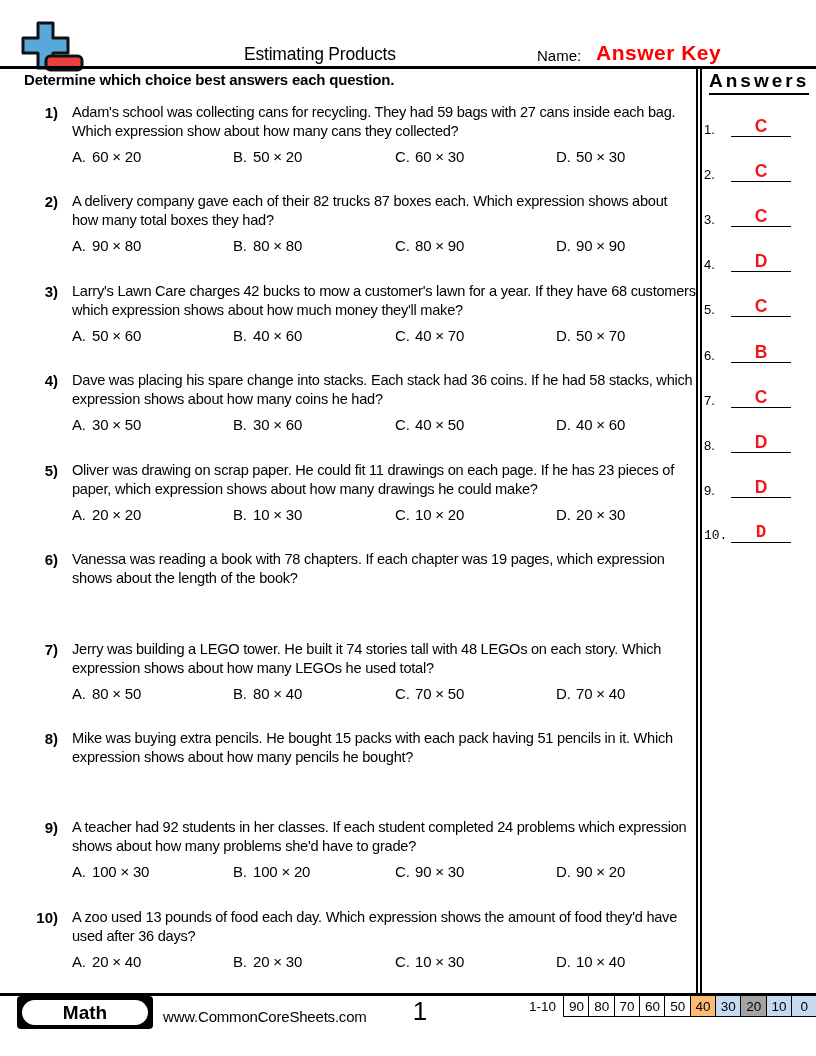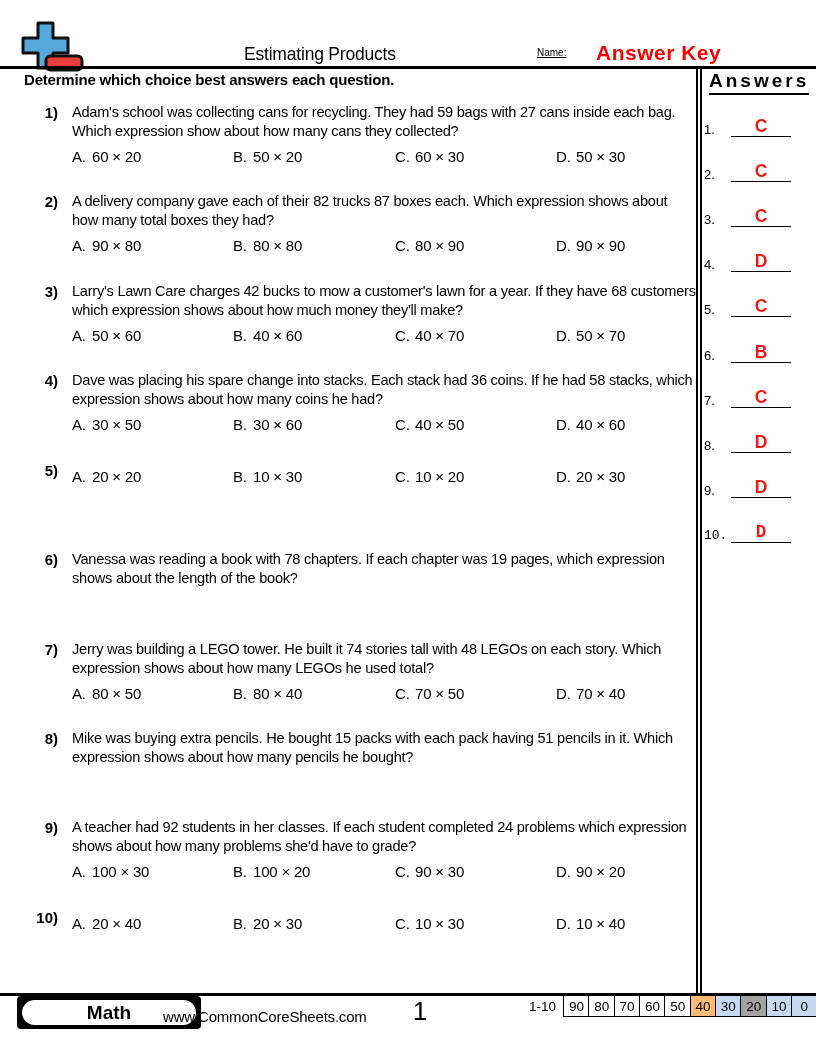--- a/index.html
+++ b/index.html
@@ -3,42 +3,42 @@
 <meta charset="utf-8">
 <style>
   html,body{margin:0;padding:0;background:#fff;}
   .page{
     position:relative;width:816px;height:1056px;background:#ffffff;
     font-family:"Liberation Sans", sans-serif;color:#000;overflow:hidden;border-radius:16px;
   }
   
   .logo{position:absolute;left:20px;top:20px;}
   .ws-title{position:absolute;left:244px;top:44px;font-size:17.5px;letter-spacing:-0.2px;}
-  .name-label{position:absolute;left:537px;top:47px;font-size:10px;text-decoration:underline;}
+  .name-label{position:absolute;left:537px;top:47px;font-size:15px;}
   .name-value{position:absolute;left:596px;top:41px;font-size:21px;font-weight:bold;color:#ff0000;letter-spacing:0.5px;}
   .header-rule{position:absolute;left:0;top:66px;width:816px;height:3px;background:#000;}
   .instruction{position:absolute;left:24px;top:71px;font-size:15px;font-weight:bold;letter-spacing:-0.2px;}
   
   .questions{position:absolute;left:0;top:0;width:700px;}
   .question{position:absolute;left:24px;width:672px;display:flex;align-items:flex-start;}
   .q-num{width:34px;flex:0 0 34px;text-align:right;font-weight:bold;font-size:15px;line-height:19px;padding-right:0;}
   .q-body{margin-left:14px;width:624px;}
   .q-text{font-size:14.6px;line-height:19px;letter-spacing:-0.25px;}
   .choices{margin-top:7px;display:grid;grid-template-columns:161px 162px 161px 1fr;font-size:15px;letter-spacing:-0.2px;}
   .c-label{display:inline-block;width:20px;}
   
   .col-divider{position:absolute;left:696px;top:68px;height:927px;width:2px;border-left:2px solid #000;border-right:2px solid #000;}
   .answers-title{position:absolute;left:709px;top:70px;font-size:19px;font-weight:bold;letter-spacing:3px;border-bottom:2px solid #000;padding-bottom:1px;}
   .answer-item{position:absolute;left:704px;width:92px;height:26px;display:flex;align-items:flex-end;}
   .a-num{flex:0 0 27px;font-size:13px;padding-bottom:0;}
   .a-blank{flex:0 0 60px;border-bottom:1.6px solid #000;text-align:center;}
   .a-letter{font-size:17.5px;font-weight:bold;color:#f01818;line-height:20px;}
   
   .footer-rule{position:absolute;left:0;top:993px;width:816px;height:2.5px;background:#000;}
-  .subject-badge{position:absolute;left:17px;top:996px;width:136px;height:33px;background:#000;border-radius:4px;padding-left:48px;}
+  .subject-badge{position:absolute;left:17px;top:996px;width:136px;height:33px;background:#000;border-radius:4px;}
   .subject-badge .pill{position:absolute;left:5px;top:4px;right:5px;bottom:4px;background:#fff;border-radius:14px;
     display:flex;align-items:center;justify-content:center;font-size:19px;font-weight:bold;}
   .website{position:absolute;left:163px;top:1008px;font-size:15px;letter-spacing:-0.2px;}
   .page-num{position:absolute;left:400px;top:996px;width:40px;text-align:center;font-size:26px;}
   .score-label{position:absolute;left:512px;top:999px;width:44px;text-align:right;font-size:13.5px;}
   .score-cells{position:absolute;left:563px;top:995px;display:flex;}
   .score-cell{width:25px;height:20px;border:1.7px solid #000;margin-left:-1.7px;
     display:flex;align-items:center;justify-content:center;font-size:13.5px;background:#fff;}
   .score-cell:first-child{margin-left:0;}
   .score-cell.hl{background:#c6d9f1;}
@@ -106,20 +106,21 @@
             <div class="choice"><span class="c-label">A.</span><span class="c-val">30 × 50</span></div>
             <div class="choice"><span class="c-label">B.</span><span class="c-val">30 × 60</span></div>
             <div class="choice"><span class="c-label">C.</span><span class="c-val">40 × 50</span></div>
             <div class="choice"><span class="c-label">D.</span><span class="c-val">40 × 60</span></div>
           </div>
         </div>
       </div>
       <div class="question" style="top: 461px;">
         <div class="q-num">5)</div>
         <div class="q-body">
+          <div class="q-text">Oliver was drawing on scrap paper. He could fit 11 drawings on each page. If he has 23 pieces of paper, which expression shows about how many drawings he could make?</div>
           <div class="choices">
             <div class="choice"><span class="c-label">A.</span><span class="c-val">20 × 20</span></div>
             <div class="choice"><span class="c-label">B.</span><span class="c-val">10 × 30</span></div>
             <div class="choice"><span class="c-label">C.</span><span class="c-val">10 × 20</span></div>
             <div class="choice"><span class="c-label">D.</span><span class="c-val">20 × 30</span></div>
           </div>
         </div>
       </div>
       <div class="question" style="top: 550px;">
         <div class="q-num">6)</div>
@@ -153,20 +154,21 @@
             <div class="choice"><span class="c-label">A.</span><span class="c-val">100 × 30</span></div>
             <div class="choice"><span class="c-label">B.</span><span class="c-val">100 × 20</span></div>
             <div class="choice"><span class="c-label">C.</span><span class="c-val">90 × 30</span></div>
             <div class="choice"><span class="c-label">D.</span><span class="c-val">90 × 20</span></div>
           </div>
         </div>
       </div>
       <div class="question" style="top: 908px;">
         <div class="q-num">10)</div>
         <div class="q-body">
+          <div class="q-text">A zoo used 13 pounds of food each day. Which expression shows the amount of food they'd have used after 36 days?</div>
           <div class="choices">
             <div class="choice"><span class="c-label">A.</span><span class="c-val">20 × 40</span></div>
             <div class="choice"><span class="c-label">B.</span><span class="c-val">20 × 30</span></div>
             <div class="choice"><span class="c-label">C.</span><span class="c-val">10 × 30</span></div>
             <div class="choice"><span class="c-label">D.</span><span class="c-val">10 × 40</span></div>
           </div>
         </div>
       </div>
     </div>
 

